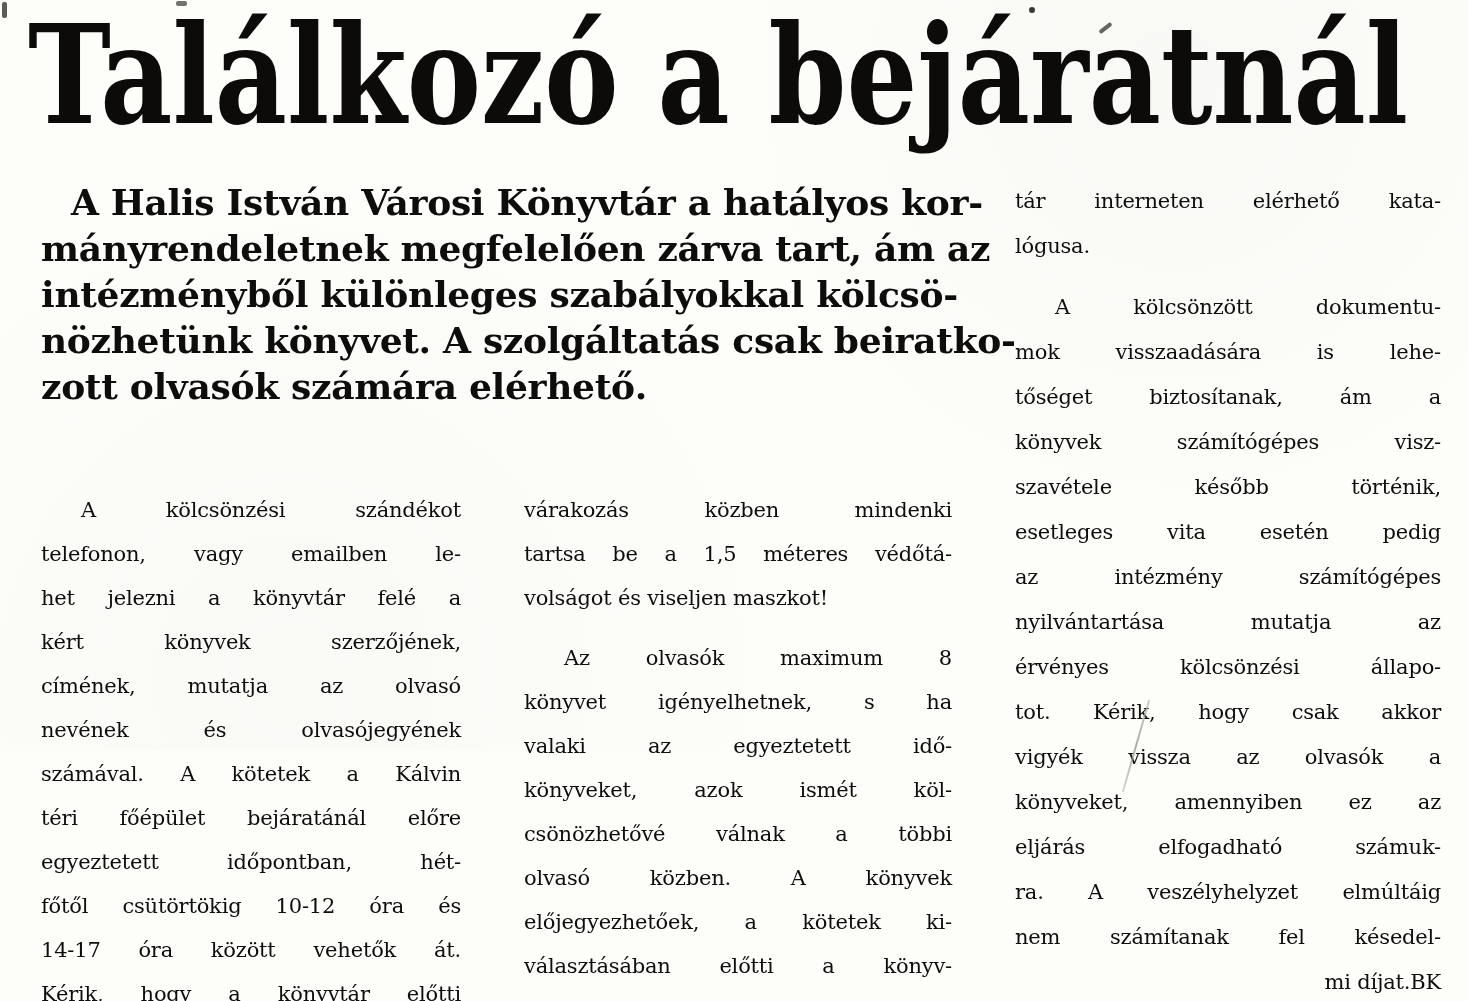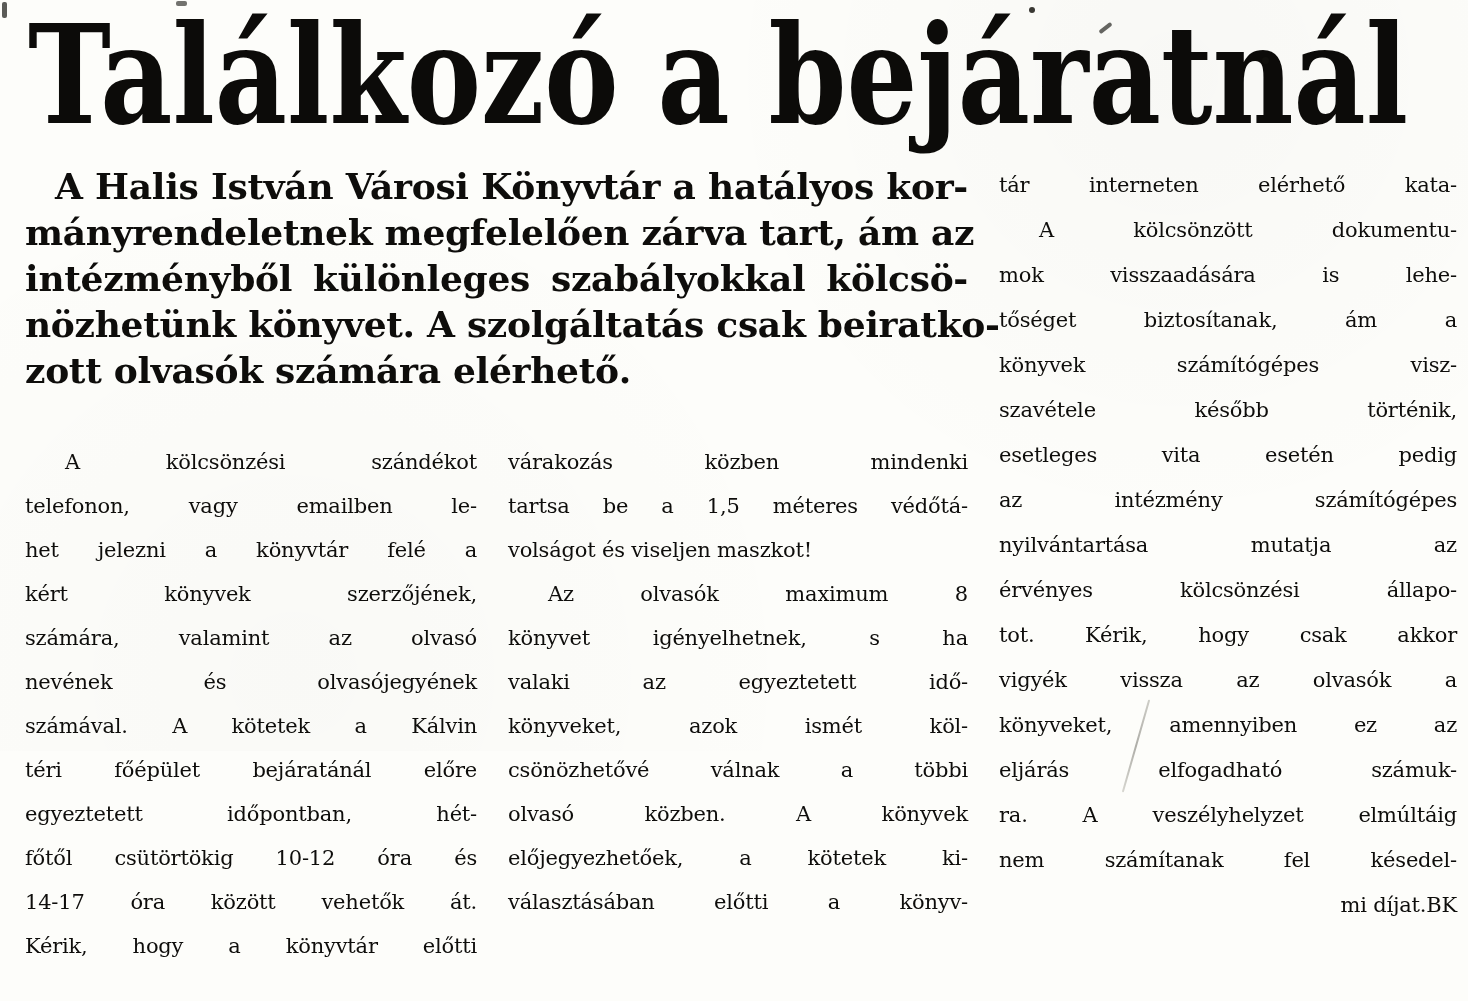--- a/index.html
+++ b/index.html
@@ -47,21 +47,21 @@
     letter-spacing: -0.3px;
   }
   .col {
     font-size: 21px;
     line-height: 44px;
     letter-spacing: -0.2px;
   }
   .colA { grid-column: 1; grid-row: 2; }
   .colB { grid-column: 2; grid-row: 2; }
   .colC { grid-column: 3; grid-row: 1 / 3; line-height: 45px; }
-  .para { margin: 0; }
+  .para { margin: 16px; }
   .line {
     text-align: justify;
     text-align-last: justify;
     white-space: nowrap;
   }
   .line.last { text-align-last: left; }
   .line.indent { text-indent: 40px; }
   .lead .line.indent { text-indent: 30px; }
   .line.tail {
     display: flex;
@@ -108,21 +108,21 @@
           <div class="line">nözhetünk könyvet. A szolgáltatás csak beiratko-</div>
           <div class="line last">zott olvasók számára elérhető.</div>
         </div>
       </section>
     <section class="col colA">
         <div class="para">
           <div class="line indent">A kölcsönzési szándékot</div>
           <div class="line">telefonon, vagy emailben le-</div>
           <div class="line">het jelezni a könyvtár felé a</div>
           <div class="line">kért könyvek szerzőjének,</div>
-          <div class="line">számára, valamint az olvasó</div>
+          <div class="line">címének, mutatja az olvasó</div>
           <div class="line">nevének és olvasójegyének</div>
           <div class="line">számával. A kötetek a Kálvin</div>
           <div class="line">téri főépület bejáratánál előre</div>
           <div class="line">egyeztetett időpontban, hét-</div>
           <div class="line">főtől csütörtökig 10-12 óra és</div>
           <div class="line">14-17 óra között vehetők át.</div>
           <div class="line">Kérik, hogy a könyvtár előtti</div>
         </div>
       </section>
     <section class="col colB">
@@ -138,20 +138,21 @@
           <div class="line">könyveket, azok ismét köl-</div>
           <div class="line">csönözhetővé válnak a többi</div>
           <div class="line">olvasó közben. A könyvek</div>
           <div class="line">előjegyezhetőek, a kötetek ki-</div>
           <div class="line">választásában előtti a könyv-</div>
         </div>
       </section>
     <section class="col colC">
         <div class="para">
           <div class="line">tár interneten elérhető kata-</div>
+          <div class="line last">lógusa.</div>
         </div>
         <div class="para">
           <div class="line indent">A kölcsönzött dokumentu-</div>
           <div class="line">mok visszaadására is lehe-</div>
           <div class="line">tőséget biztosítanak, ám a</div>
           <div class="line">könyvek számítógépes visz-</div>
           <div class="line">szavétele később történik,</div>
           <div class="line">esetleges vita esetén pedig</div>
           <div class="line">az intézmény számítógépes</div>
           <div class="line">nyilvántartása mutatja az</div>

